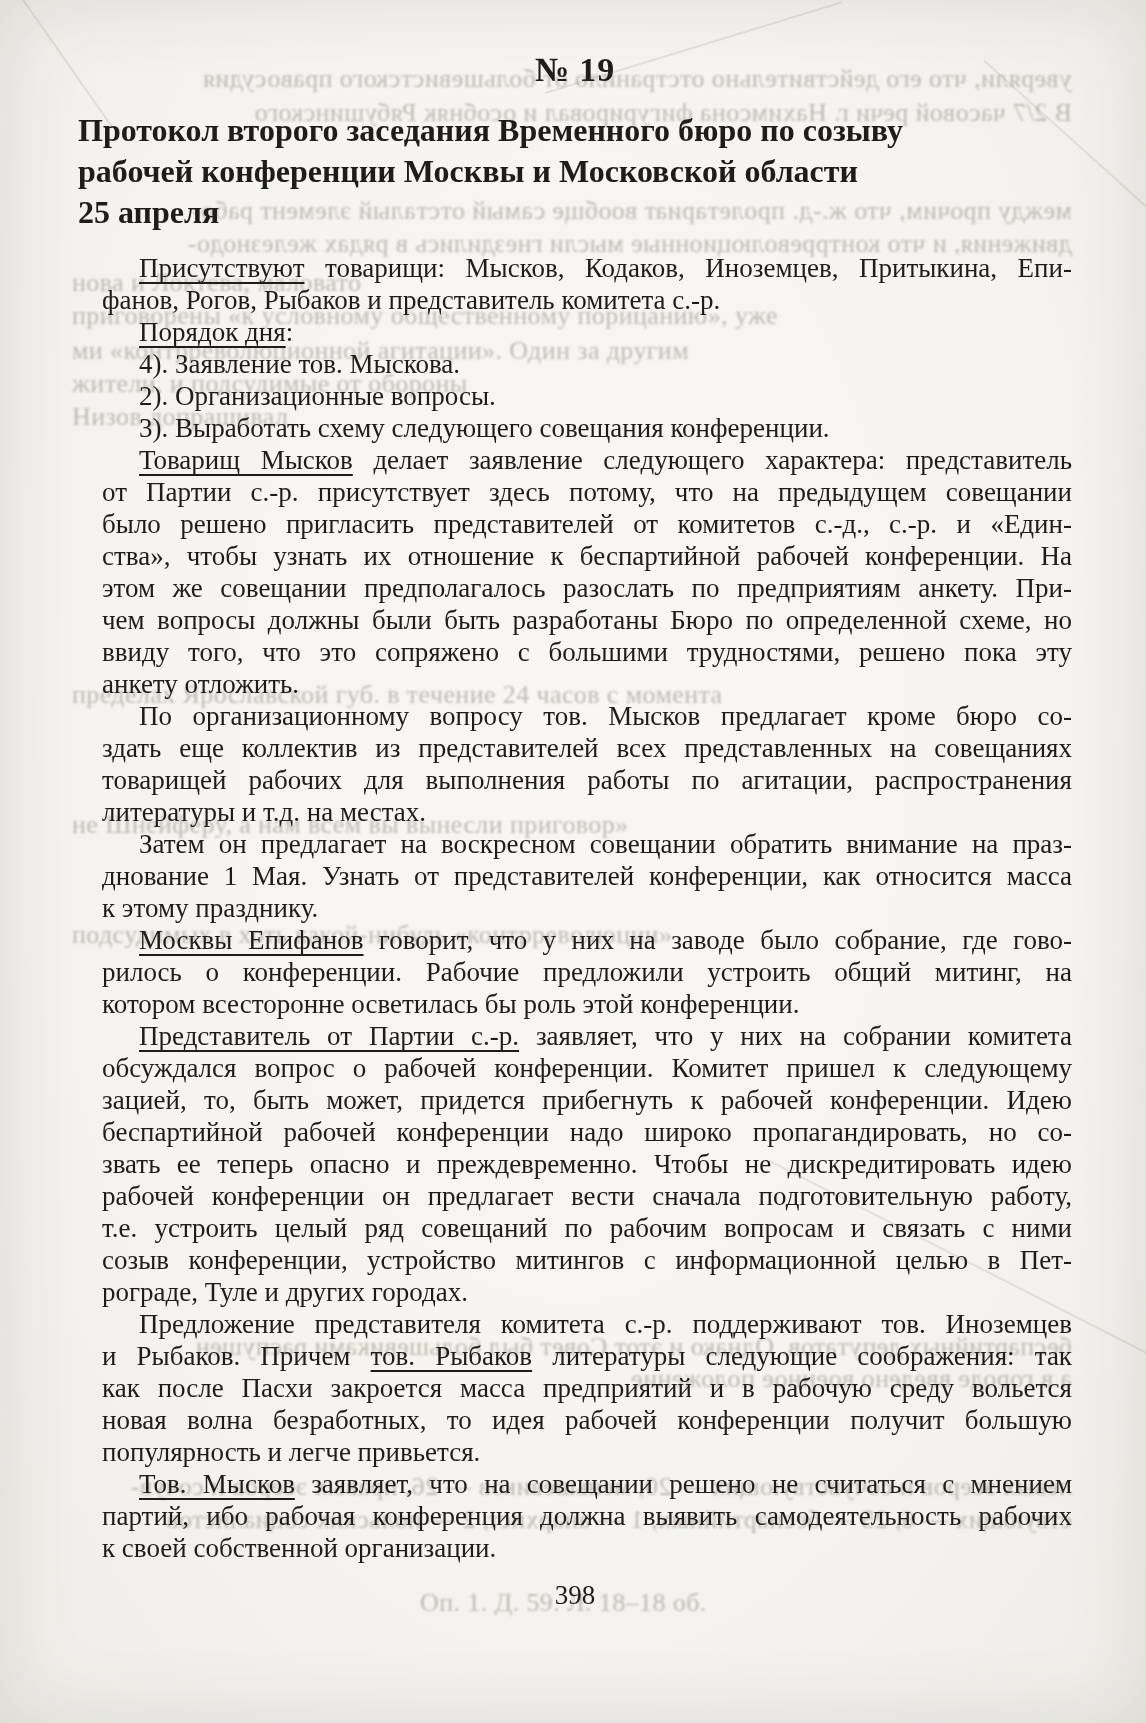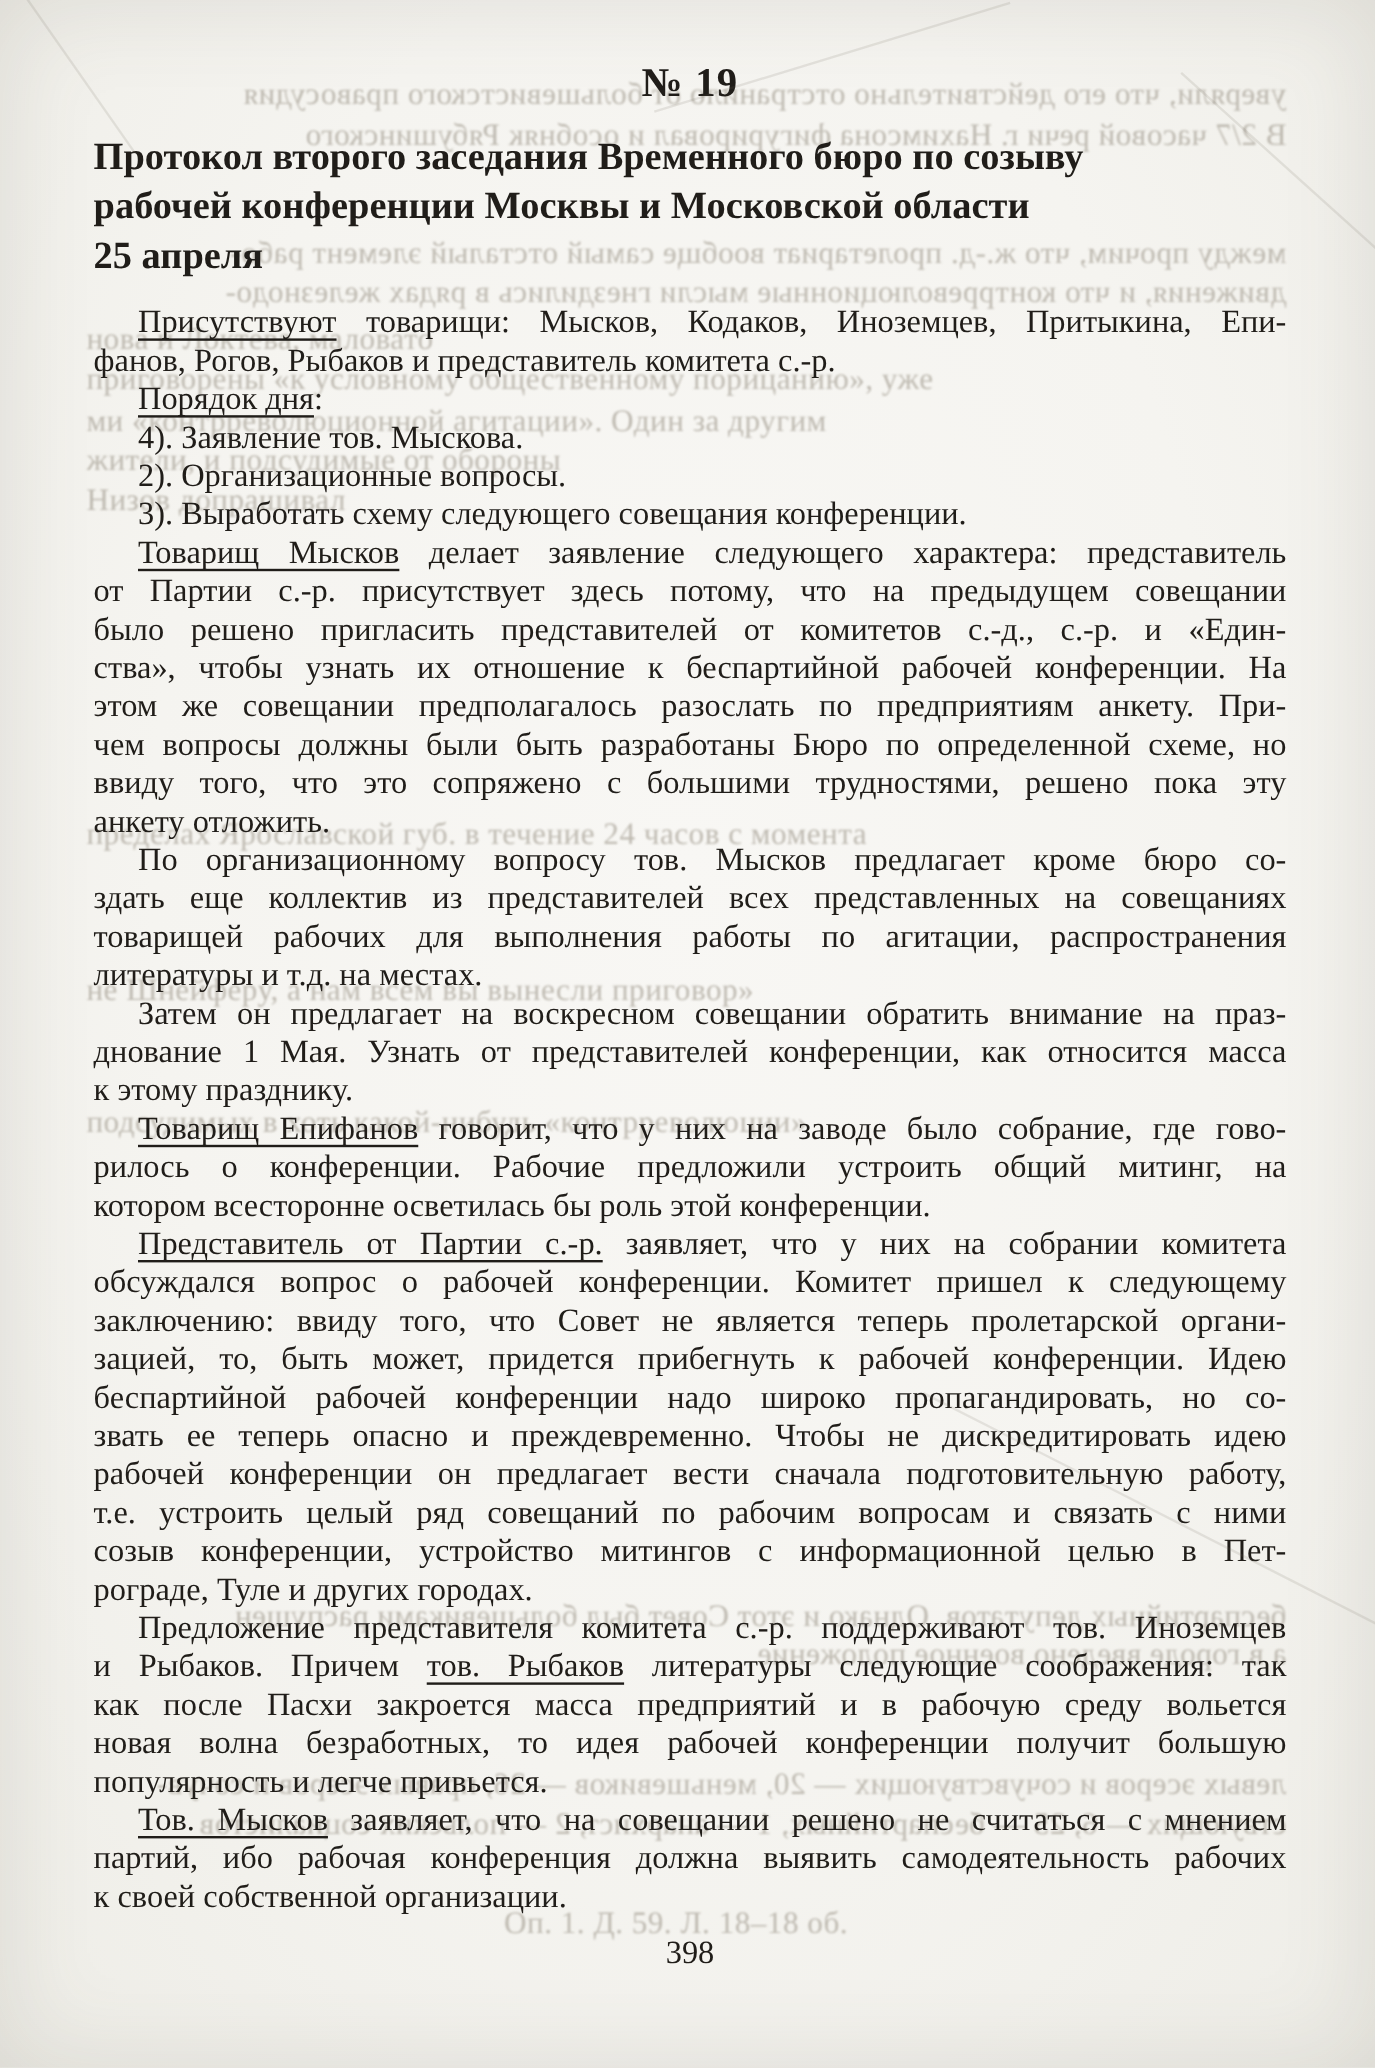--- a/index.html
+++ b/index.html
@@ -78,20 +78,21 @@
     white-space: nowrap;
   }
   .docbody {
     font-size: 27px;
     line-height: 32px;
   }
   .para { margin: 0; }
   .line {
     text-align: justify;
     text-align-last: justify;
+    margin-left: 24px;
   }
   .line.last { text-align-last: left; }
   .line.indent { text-indent: 37px; }
   .u {
     text-decoration: underline;
     text-decoration-thickness: 2.3px;
     text-underline-offset: 5px;
     text-decoration-skip-ink: none;
   }
   .page-number {
@@ -172,28 +173,27 @@
           <div class="line"><span class="">здать еще коллектив из представителей всех представленных на совещаниях</span></div>
           <div class="line"><span class="">товарищей рабочих для выполнения работы по агитации, распространения</span></div>
           <div class="line last"><span class="">литературы и т.д. на местах.</span></div>
         </div>
         <div class="para">
           <div class="line indent"><span class="">Затем он предлагает на воскресном совещании обратить внимание на праз-</span></div>
           <div class="line"><span class="">днование 1 Мая. Узнать от представителей конференции, как относится масса</span></div>
           <div class="line last"><span class="">к этому празднику.</span></div>
         </div>
         <div class="para">
-          <div class="line indent"><span class="u">Товарищ Епифанов</span><span class=""> говорит, что у них на заводе было собрание, где гово-</span></div>
+          <div class="line indent"><span class="u">Москвы Епифанов</span><span class=""> говорит, что у них на заводе было собрание, где гово-</span></div>
           <div class="line"><span class="">рилось о конференции. Рабочие предложили устроить общий митинг, на</span></div>
           <div class="line last"><span class="">котором всесторонне осветилась бы роль этой конференции.</span></div>
         </div>
         <div class="para">
           <div class="line indent"><span class="u">Представитель от Партии с.-р.</span><span class=""> заявляет, что у них на собрании комитета</span></div>
           <div class="line"><span class="">обсуждался вопрос о рабочей конференции. Комитет пришел к следующему</span></div>
-          <div class="line"><span class="">заключению: ввиду того, что Совет не является теперь пролетарской органи-</span></div>
           <div class="line"><span class="">зацией, то, быть может, придется прибегнуть к рабочей конференции. Идею</span></div>
           <div class="line"><span class="">беспартийной рабочей конференции надо широко пропагандировать, но со-</span></div>
           <div class="line"><span class="">звать ее теперь опасно и преждевременно. Чтобы не дискредитировать идею</span></div>
           <div class="line"><span class="">рабочей конференции он предлагает вести сначала подготовительную работу,</span></div>
           <div class="line"><span class="">т.е. устроить целый ряд совещаний по рабочим вопросам и связать с ними</span></div>
           <div class="line"><span class="">созыв конференции, устройство митингов с информационной целью в Пет-</span></div>
           <div class="line last"><span class="">рограде, Туле и других городах.</span></div>
         </div>
         <div class="para">
           <div class="line indent"><span class="">Предложение представителя комитета с.-р. поддерживают тов. Иноземцев</span></div>

